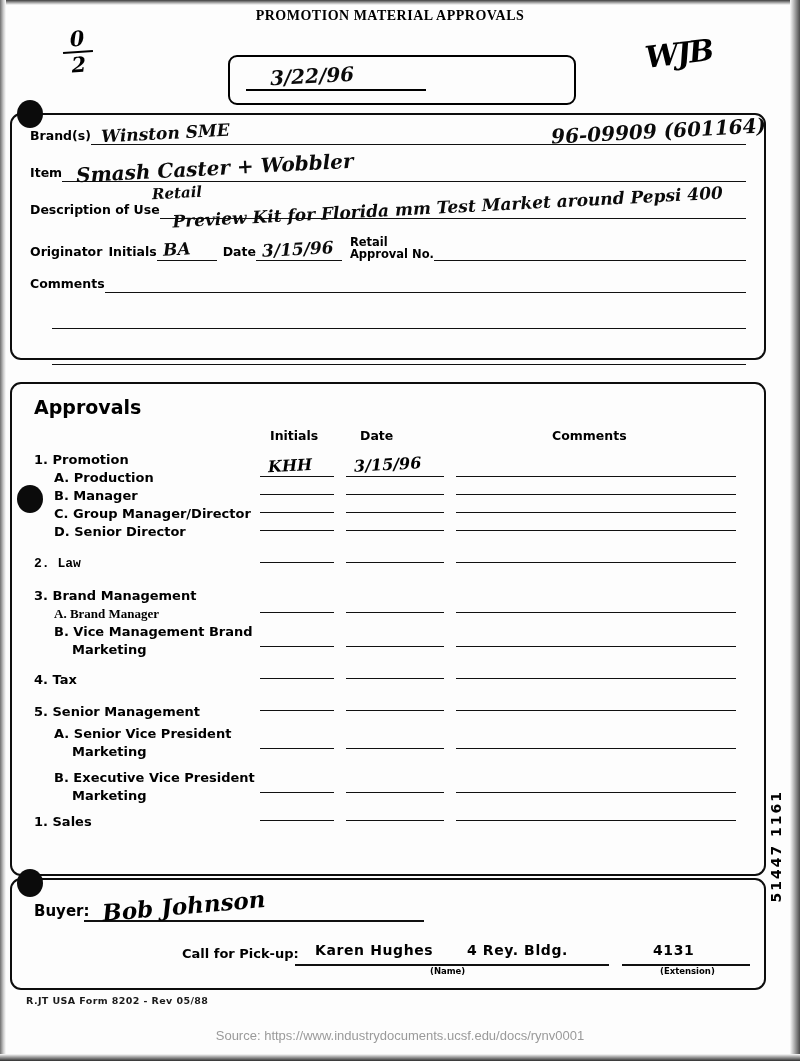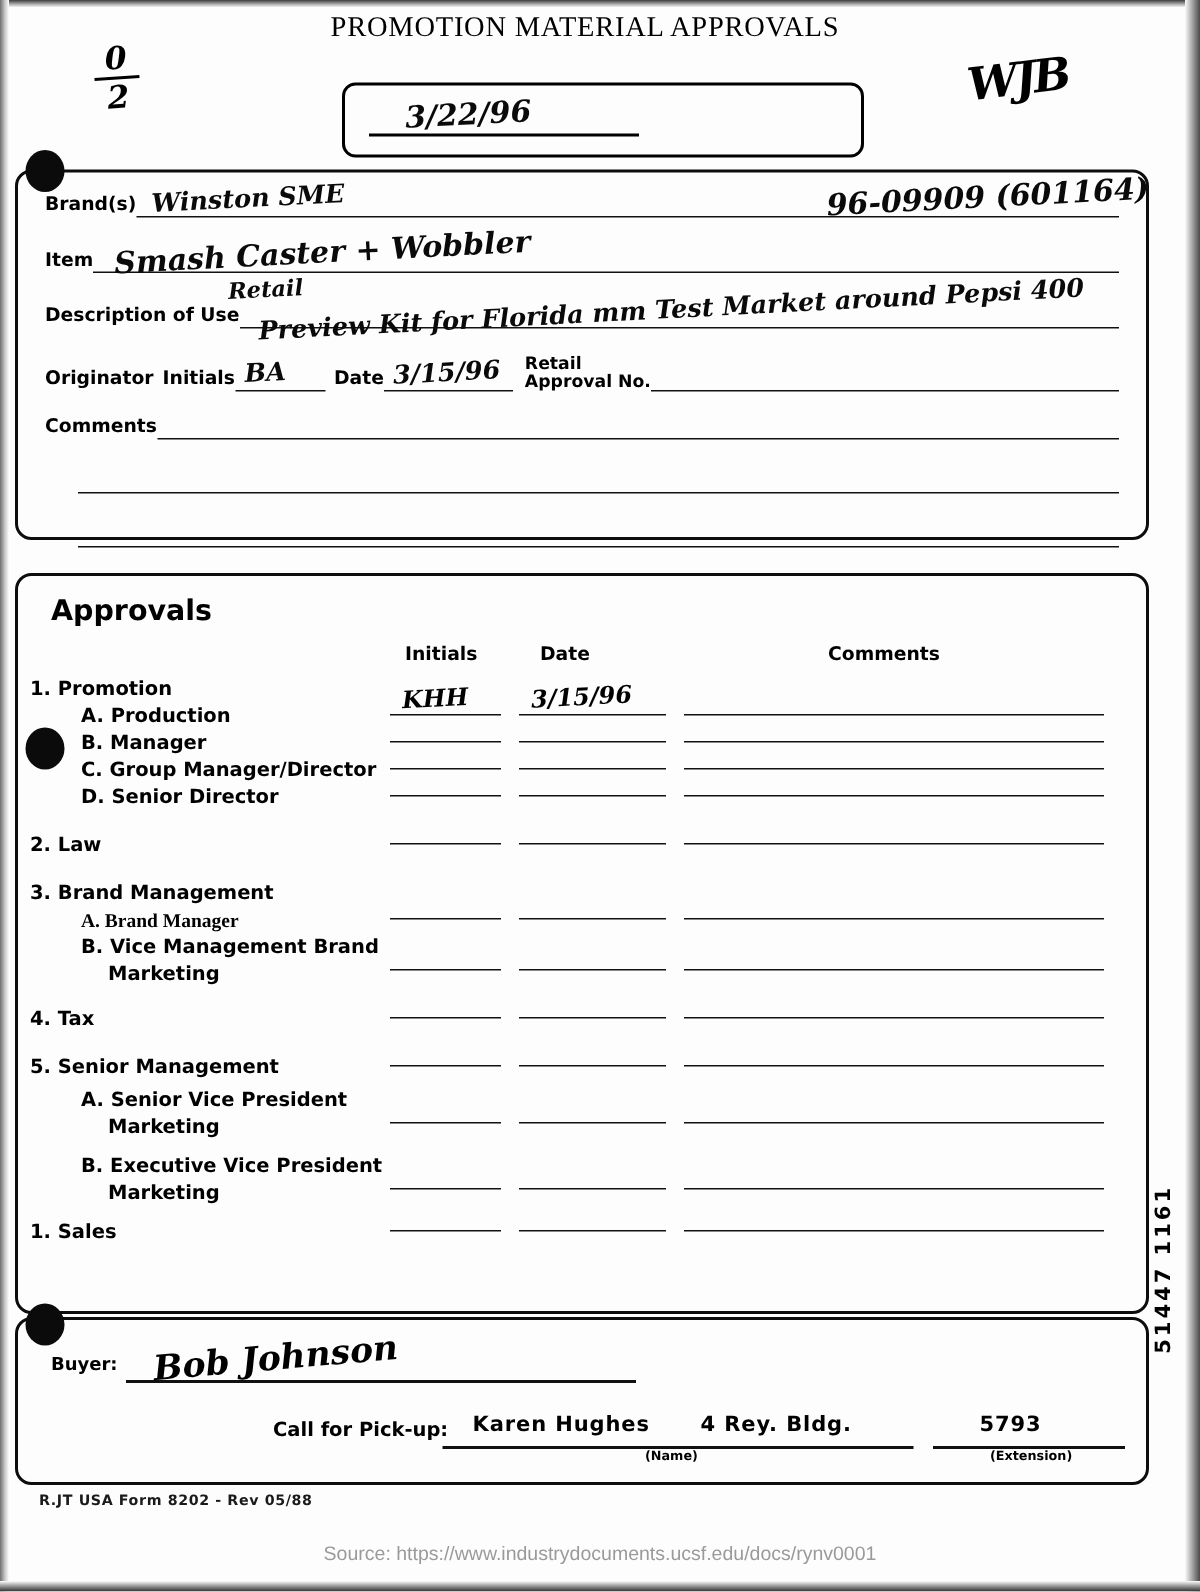--- a/index.html
+++ b/index.html
@@ -48,22 +48,22 @@
   }
 
   
   .doc-title {
     position: absolute;
     top: 8px;
     left: 0;
     width: 780px;
     text-align: center;
     font-family: "Liberation Serif", serif;
-    font-weight: normal;
-    font-size: 19px;
+    font-weight: bold;
+    font-size: 14px;
     letter-spacing: 0.5px;
   }
 
   
   .hand {
     font-family: "DejaVu Serif", serif;
     font-style: italic;
     font-weight: bold;
     color: #0a0a0a;
     transform: rotate(-3deg);
@@ -211,21 +211,21 @@
   }
   #head-initials { left: 258px; }
   #head-date     { left: 348px; }
   #head-comments { left: 540px; }
 
   .group-label {
     position: absolute;
     font-family: "DejaVu Sans", sans-serif;
     font-weight: bold;
     font-size: 13px;
-    left: 8px;
+    left: 22px;
     white-space: nowrap;
   }
   .sub-label {
     position: absolute;
     font-family: "DejaVu Sans", sans-serif;
     font-weight: bold;
     font-size: 13px;
     left: 42px;
     white-space: nowrap;
   }
@@ -285,21 +285,21 @@
 
   
   #buyer-panel { left: 10px; top: 878px; width: 752px; height: 108px; }
 
   .buyer-label {
     position: absolute;
     left: 22px;
     top: 22px;
     font-family: "DejaVu Sans", sans-serif;
     font-weight: bold;
-    font-size: 12px;
+    font-size: 15px;
   }
   .buyer-rule {
     position: absolute;
     left: 72px;
     top: 40px;
     width: 340px;
     border-bottom: 2px solid #111;
   }
   .buyer-sign {
     position: absolute;
@@ -500,21 +500,21 @@
       <div class="blank-date" style="top: 110px;"></div>
       <div class="blank-comments" style="top: 110px;"></div>
       <div class="sub-label" style="top: 122px;">C. Group Manager/Director</div>
       <div class="blank-initials" style="top: 128px;"></div>
       <div class="blank-date" style="top: 128px;"></div>
       <div class="blank-comments" style="top: 128px;"></div>
       <div class="sub-label" style="top: 140px;">D. Senior Director</div>
       <div class="blank-initials" style="top: 146px;"></div>
       <div class="blank-date" style="top: 146px;"></div>
       <div class="blank-comments" style="top: 146px;"></div>
-      <div class="group-label" style="top: 172px;">2. Law</div>
+      <div class="group-label" style="top: 172px; font-family: Liberation Mono, monospace;">2. Law</div>
       <div class="blank-initials" style="top: 178px;"></div>
       <div class="blank-date" style="top: 178px;"></div>
       <div class="blank-comments" style="top: 178px;"></div>
       <div class="group-label" style="top: 204px;">3. Brand Management</div>
       <div class="sub-label" style="top: 222px; font-family: Liberation Serif, serif;">A. Brand Manager</div>
       <div class="blank-initials" style="top: 228px;"></div>
       <div class="blank-date" style="top: 228px;"></div>
       <div class="blank-comments" style="top: 228px;"></div>
       <div class="sub-label" style="top: 240px;">B. Vice Management Brand</div>
       <div class="sub-label2" style="top: 258px;">Marketing</div>
@@ -551,19 +551,19 @@
 <div class="panel" id="buyer-panel">
   <div class="buyer-label">Buyer:</div>
   <div class="buyer-rule"></div>
   <div class="buyer-sign">Bob Johnson</div>
 
   <div class="pickup-label">Call for Pick-up:</div>
   <div class="pickup-name-rule"></div>
   <div class="pickup-ext-rule"></div>
   <div class="pickup-name">Karen Hughes</div>
   <div class="pickup-bldg">4 Rey. Bldg.</div>
-  <div class="pickup-ext">5793</div>
+  <div class="pickup-ext">4131</div>
   <div class="caption" id="caption-name">(Name)</div>
   <div class="caption" id="caption-ext">(Extension)</div>
 </div>
 
 <div class="form-code">R.JT USA Form 8202 -  Rev  05/88</div>
 <div class="source-line">Source: https://www.industrydocuments.ucsf.edu/docs/rynv0001</div>
 
 </body></html>

